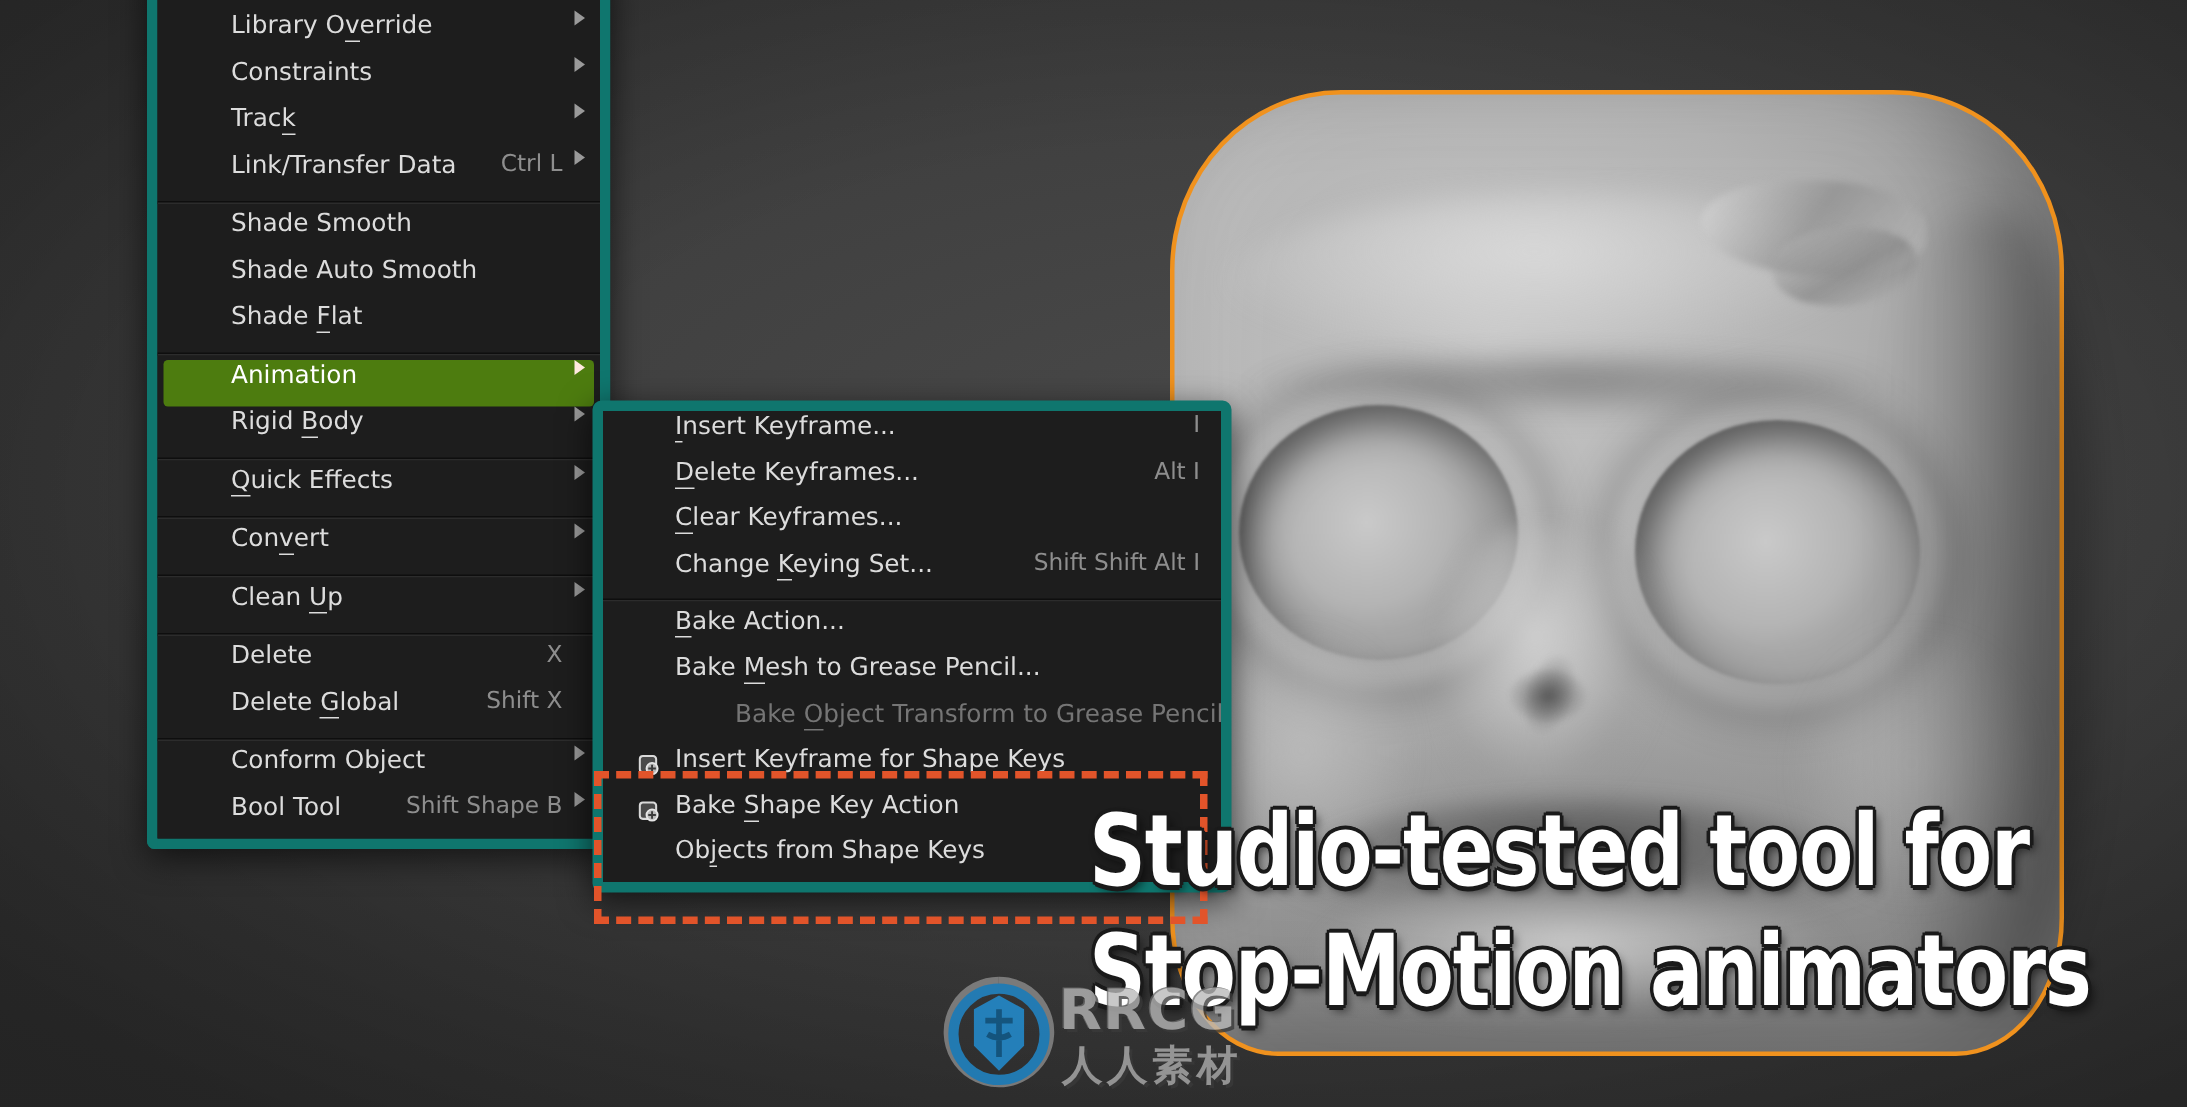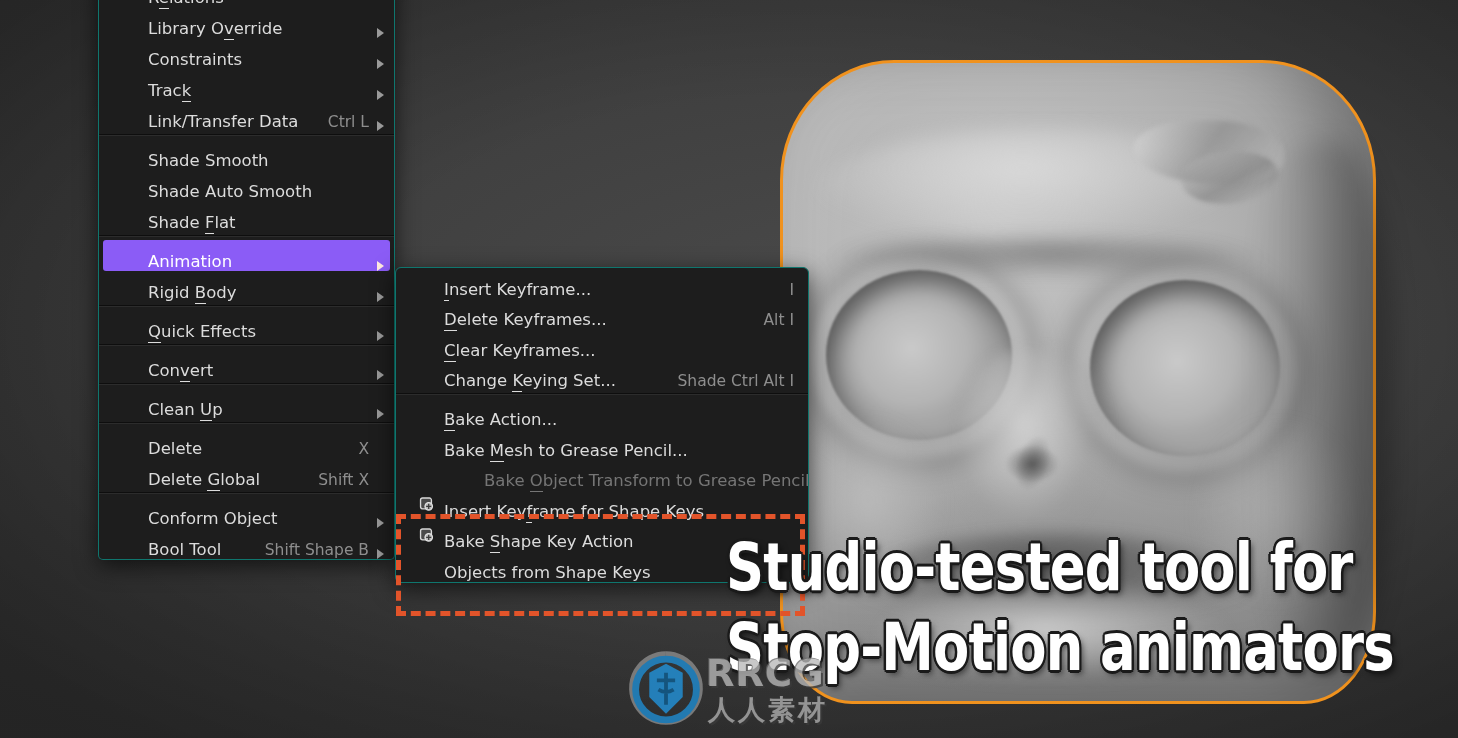--- a/index.html
+++ b/index.html
@@ -109,50 +109,50 @@
   }
   
   #cheekL{left:8px;top:360px;width:150px;height:170px;background:radial-gradient(ellipse at 52% 46%, rgba(206,206,206,.55) 0%, rgba(160,160,160,0) 70%);filter:blur(9px);}
   #cheekR{left:420px;top:364px;width:160px;height:180px;background:radial-gradient(ellipse at 45% 46%, rgba(196,196,196,.42) 0%, rgba(160,160,160,0) 70%);filter:blur(10px);}
   #sideShade{left:470px;top:80px;width:140px;height:520px;border-radius:40%;background:linear-gradient(90deg, rgba(0,0,0,0) 0%, rgba(0,0,0,.26) 100%);filter:blur(12px);}
 
   
   .menu{
     position:absolute;
     background:#1d1d1d;
-    border:1px solid #0f766e;
+    border:7px solid #0f766e;
     border-radius:5px;
     box-shadow:0 6px 22px rgba(0,0,0,.62);
     color:#d6d6d6;
     font-size:16.5px;
     overflow:hidden;
   }
   .mi{
     position:relative;
     height:30.8px;
-    display:flex;align-items:flex-end;
+    display:flex;align-items:flex-start;
     padding:0 12px 0 49px;
     white-space:nowrap;
     color:#dcdcdc;
     cursor:default;
   }
   .mi .lbl{flex:0 0 auto;}
   .mi .sc{
     position:absolute;right:25px;
     color:#8e8e8e;font-size:15.5px;
   }
   .mi .arrow{
     position:absolute;right:10px;
     width:0;height:0;
     border-left:7px solid #9a9a9a;
     border-top:5px solid transparent;
     border-bottom:5px solid transparent;
   }
   .mi.disabled{color:#757575;margin-left:40px;}
-  .mi.hl{background:#8b5cf6;color:#ffffff;border-radius:3px;margin:0 4px;padding-left:45px;}
+  .mi.hl{background:#4d7c0f;color:#ffffff;border-radius:3px;margin:0 4px;padding-left:45px;}
   .mi.hl .arrow{border-left-color:#ffe9df;right:6px;}
   .sep{height:1px;background:#0e0e0e;border-bottom:1px solid #2c2c2c;margin:3px 0;}
   .mi .ico{
     position:absolute;left:22px;top:50%;transform:translateY(-50%);
     width:17px;height:17px;
   }
 
   
   #menu-object{left:98px;top:-24px;width:295px;border-top:none;border-radius:0 0 5px 5px;}
   #menu-object .mi{height:31px;}
@@ -319,21 +319,21 @@
     </div>
     <div class="mi">
       <span class="lbl"><span style="border-bottom: 1.6px solid currentcolor; padding-bottom: 1px;">D</span>elete Keyframes...</span>
       <span class="sc">Alt I</span>
     </div>
     <div class="mi">
       <span class="lbl"><span style="border-bottom: 1.6px solid currentcolor; padding-bottom: 1px;">C</span>lear Keyframes...</span>
     </div>
     <div class="mi">
       <span class="lbl">Change <span style="border-bottom: 1.6px solid currentcolor; padding-bottom: 1px;">K</span>eying Set...</span>
-      <span class="sc">Shade Ctrl Alt I</span>
+      <span class="sc">Shift Shift Alt I</span>
     </div>
     <div class="sep"></div>
     <div class="mi">
       <span class="lbl"><span style="border-bottom: 1.6px solid currentcolor; padding-bottom: 1px;">B</span>ake Action...</span>
     </div>
     <div class="mi">
       <span class="lbl">Bake <span style="border-bottom: 1.6px solid currentcolor; padding-bottom: 1px;">M</span>esh to Grease Pencil...</span>
     </div>
     <div class="mi disabled">
       <span class="lbl">Bake <span style="border-bottom: 1.6px solid currentcolor; padding-bottom: 1px;">O</span>bject Transform to Grease Pencil...</span>

